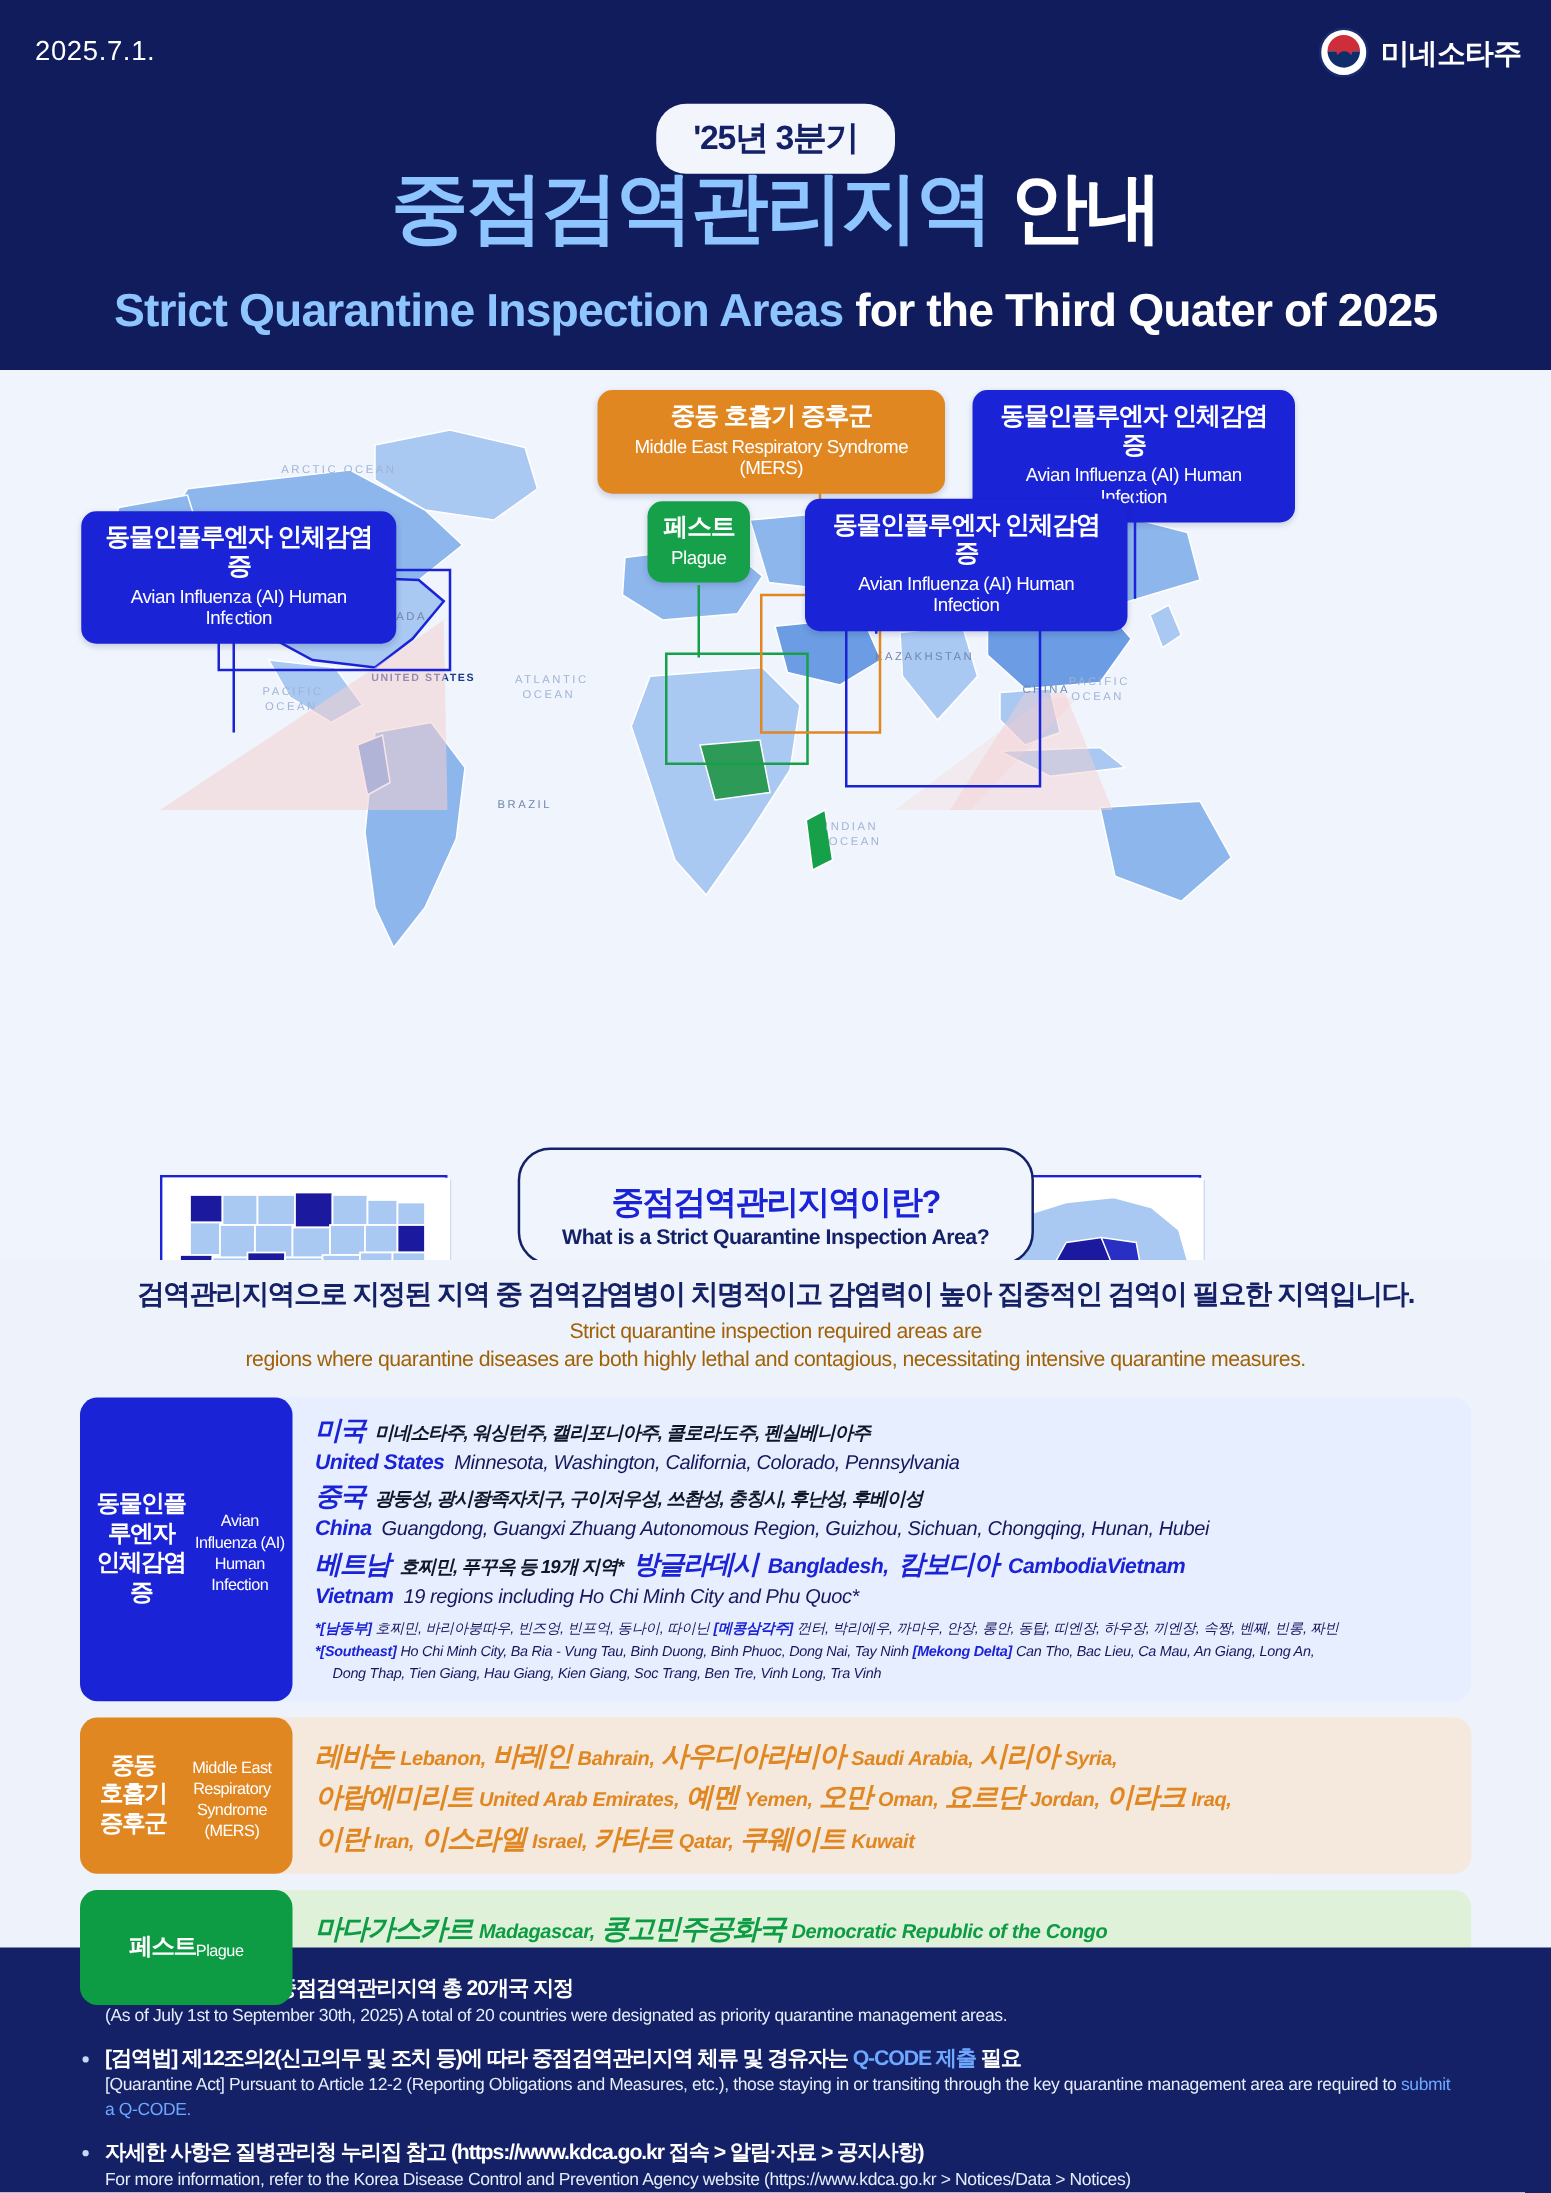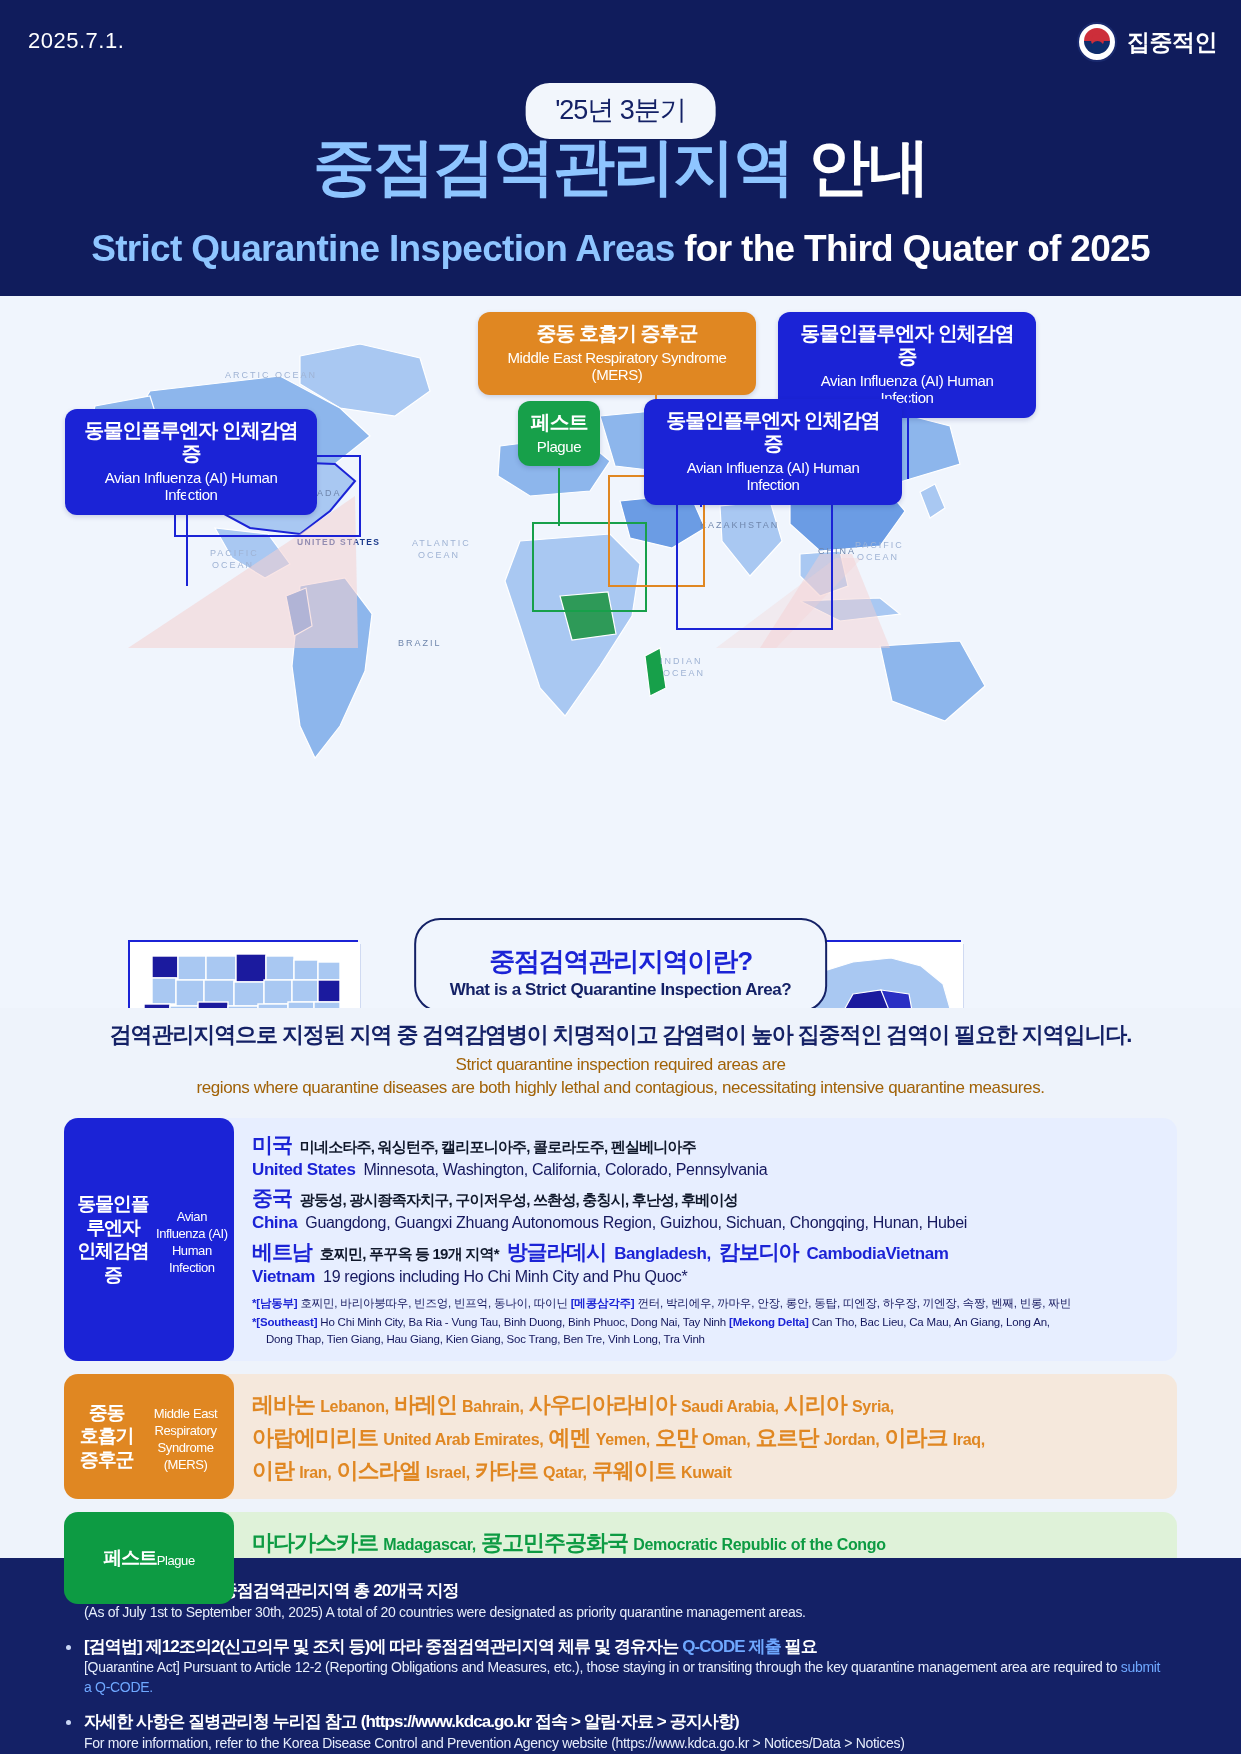--- a/index.html
+++ b/index.html
@@ -45,21 +45,21 @@
   }
   .logo-mark .swirl2 {
     position: absolute; left: 14px; top: 19px; width: 13px; height: 13px;
     border-radius: 50%; background: #0f2d6b;
   }
   .logo-text { color: #ffffff; font-size: 23px; font-weight: bold; letter-spacing: -.5px; }
 
   .pill {
     position: absolute; left: 50%; transform: translateX(-50%); top: 83px;
     background: #f2f6fc; color: #142166;
-    font-size: 27px; font-weight: normal; letter-spacing: -1px;
+    font-size: 27px; font-weight: bold; letter-spacing: -1px;
     padding: 9px 30px 11px; border-radius: 24px; white-space: nowrap;
   }
   .title-ko {
     position: absolute; left: 0; right: 0; top: 136px;
     text-align: center; font-size: 62px; font-weight: bold;
     letter-spacing: -2px; line-height: 1;
   }
   .title-ko .a { color: #8ec5ff; }
   .title-ko .b { color: #ffffff; }
   .title-en {
@@ -113,21 +113,21 @@
   
   .blocks { position: relative; width: 1241px; padding: 14px 64px 0; }
   .block { display: flex; align-items: stretch; margin-bottom: 13px; border-radius: 14px; position: relative; }
   .block .tag {
     width: 170px; flex: 0 0 170px; border-radius: 14px;
     display: flex; flex-direction: row; align-items: center; justify-content: center;
     color: #ffffff; text-align: center; padding: 12px 6px; z-index: 2;
   }
   .block .tag .ko { font-size: 19px; font-weight: bold; letter-spacing: -1.2px; line-height: 1.25; }
   .block .tag .en { font-size: 13px; letter-spacing: -.4px; line-height: 1.3; margin-top: 8px; }
-  .block .body { flex: 1; padding: 14px 16px 12px 18px; border-radius: 0 14px 14px 0; margin-left: -12px; padding-left: 30px; }
+  .block .body { flex: 1; padding: 14px 16px 12px 18px; border-radius: 0 14px 14px 0; margin-left: -12px; padding-left: 30px; font-style: italic; }
 
   .b-ai .tag { background: #1b23d6; }
   .b-ai .body { background: #e7eeff; }
   .b-mers .tag { background: #e08722; }
   .b-mers .body { background: #f5e8dc; }
   .b-plague .tag { background: #0d9b43; }
   .b-plague .body { background: #dff2d9; }
 
   .row-ko { font-size: 21px; font-weight: bold; letter-spacing: -1.1px; line-height: 1.25; }
   .row-en { font-size: 17px; letter-spacing: -.4px; line-height: 1.3; }
@@ -166,21 +166,21 @@
     <div class="hdr-date">2025.7.1.</div>
 
     <div class="hdr-logo">
       <div class="logo-mark">
         <div class="ring"></div>
         <div class="taegeuk-r"></div>
         <div class="taegeuk-b"></div>
         <div class="swirl"></div>
         <div class="swirl2"></div>
       </div>
-      <div class="logo-text">집중적인</div>
+      <div class="logo-text">미네소타주</div>
     </div>
 
     <div class="pill">'25년 3분기</div>
 
     <div class="title-ko">
       <span class="a">중점검역관리지역</span>
       <span class="b">안내</span>
     </div>
 
     <div class="title-en">

